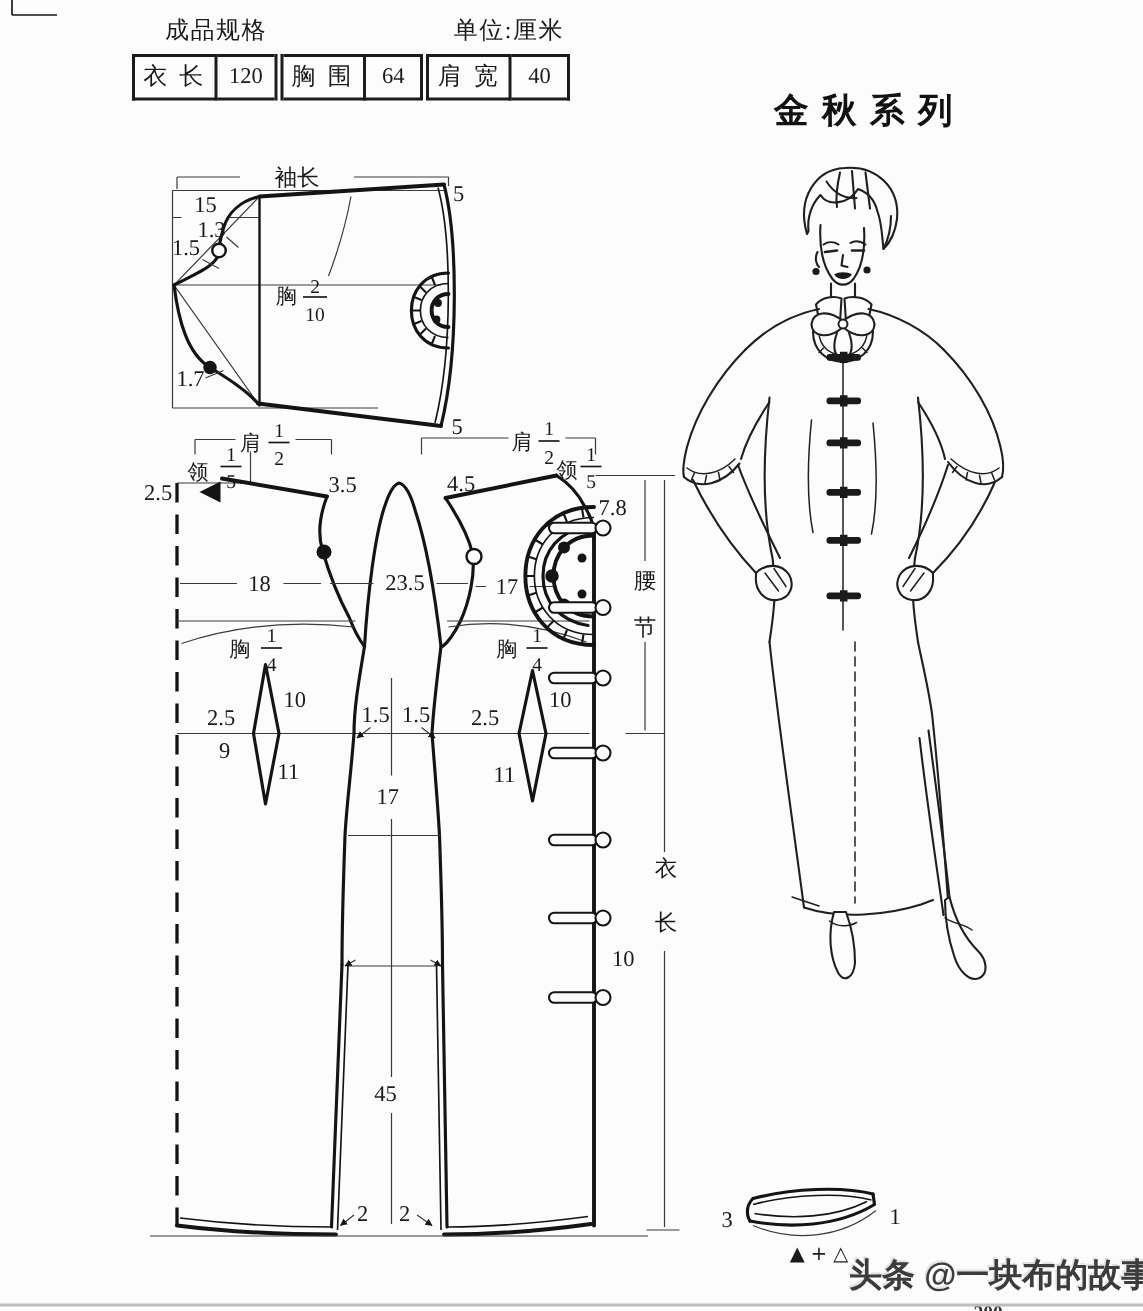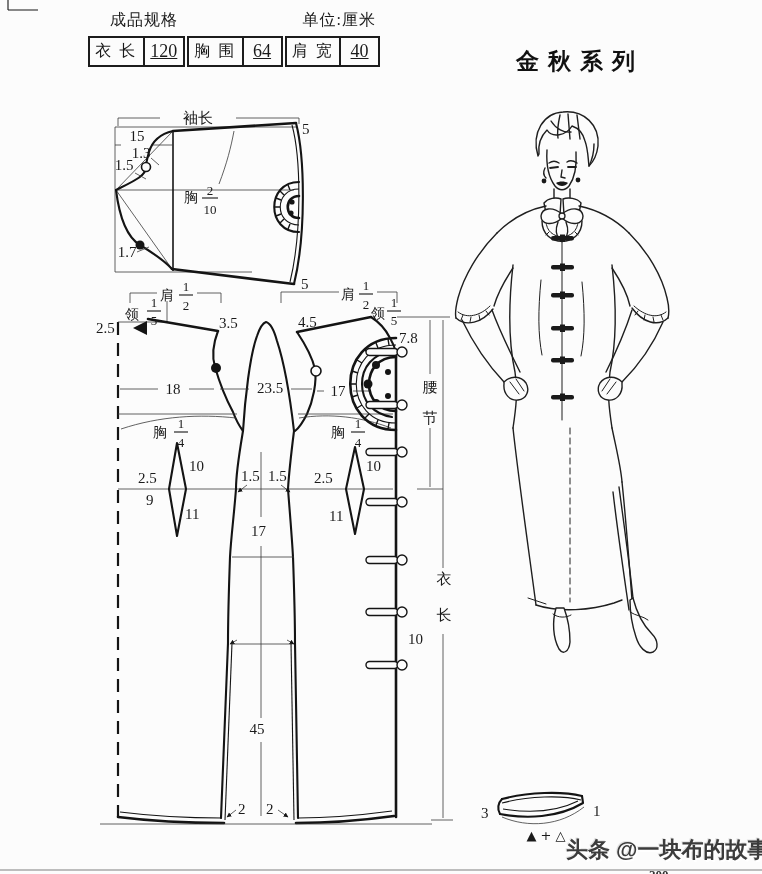--- a/index.html
+++ b/index.html
@@ -9,25 +9,25 @@
   .num{font:15px "Liberation Serif",serif;}
   .numS{font:13px "Liberation Serif",serif;}
   .cn{font:14px "Liberation Serif",serif;}
   .cnB{font:15px "Liberation Serif",serif;}
   
   .spec{position:absolute;left:88px;top:10px;width:302px;}
   .spec-head{display:flex;justify-content:space-between;font-size:16px;
              padding:0 14px 5px 22px;letter-spacing:1px;}
   .spec table{border-collapse:collapse;width:292px;}
   .spec td{border:2px solid #1c1c1c;text-align:center;font-size:16px;height:27px;padding:0 2px;}
-  .spec td.val{font-size:18px;width:36px;text-decoration:underline;}
+  .spec td.val{font-size:15px;width:36px;}
   .spec td.lab{width:55px;letter-spacing:2px;}
   .spec td.gsep{border-left:6px double #1c1c1c;}
   
-  .series-title{position:absolute;left:516px;top:46px;font-family:Liberation Mono, monospace;
+  .series-title{position:absolute;left:516px;top:58px;font-family:Liberation Mono, monospace;
     font-weight:bold;font-size:23px;letter-spacing:9px;color:#111;white-space:nowrap;}
   .watermark{position:absolute;left:566px;top:835px;font-family:"Liberation Sans",sans-serif;
     font-weight:bold;font-size:22px;color:#3c3c3c;white-space:nowrap;
     text-shadow:1.5px 1.5px 0 #ffffff,-1px -1px 0 #e2e2e2;}
   .pageno{position:absolute;left:649px;top:867px;font-size:13px;font-weight:bold;color:#333;}
   .scan-edge{position:absolute;left:0;top:869px;width:762px;height:2px;background:#bdbdbd;}
 </style>
 </head>
 <body>
 

